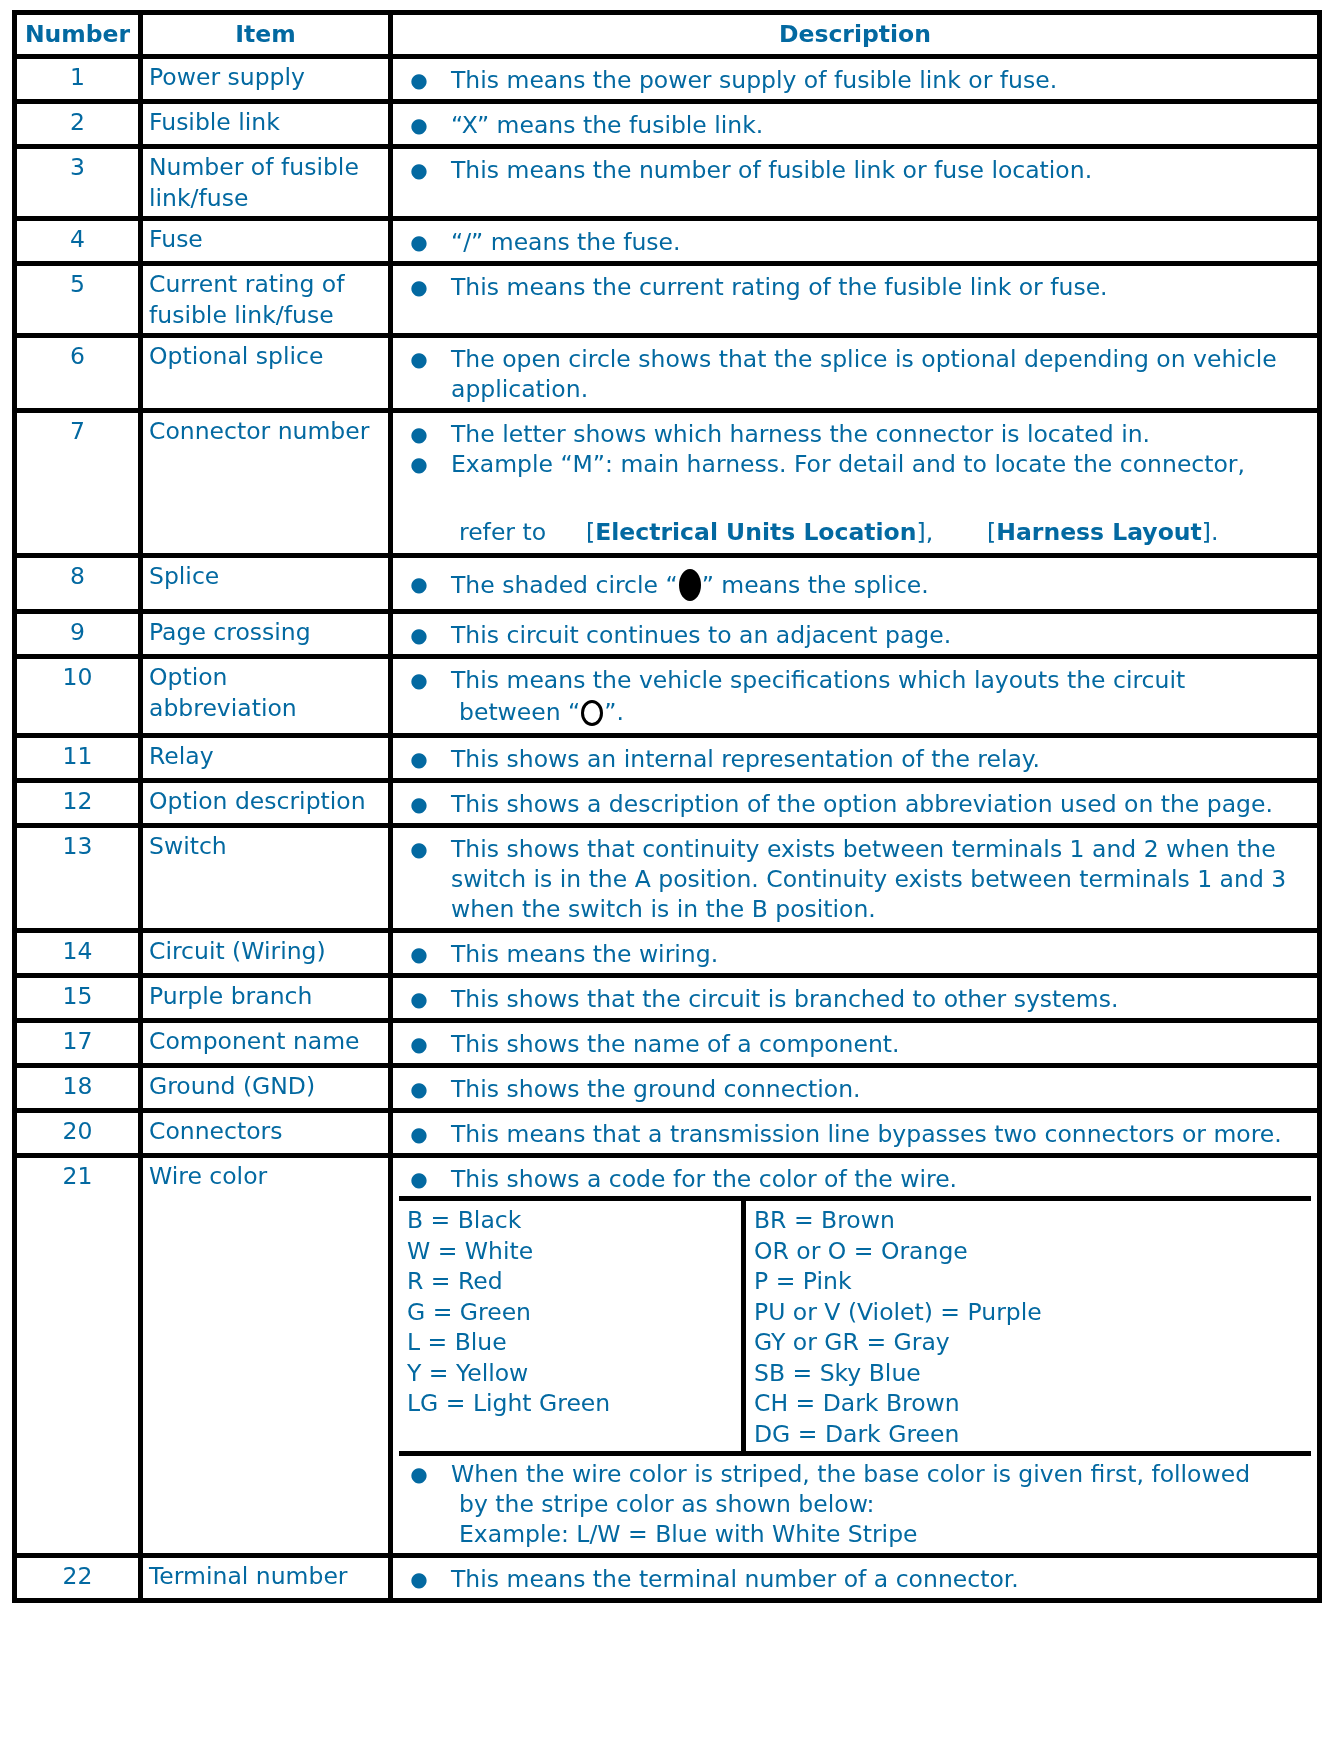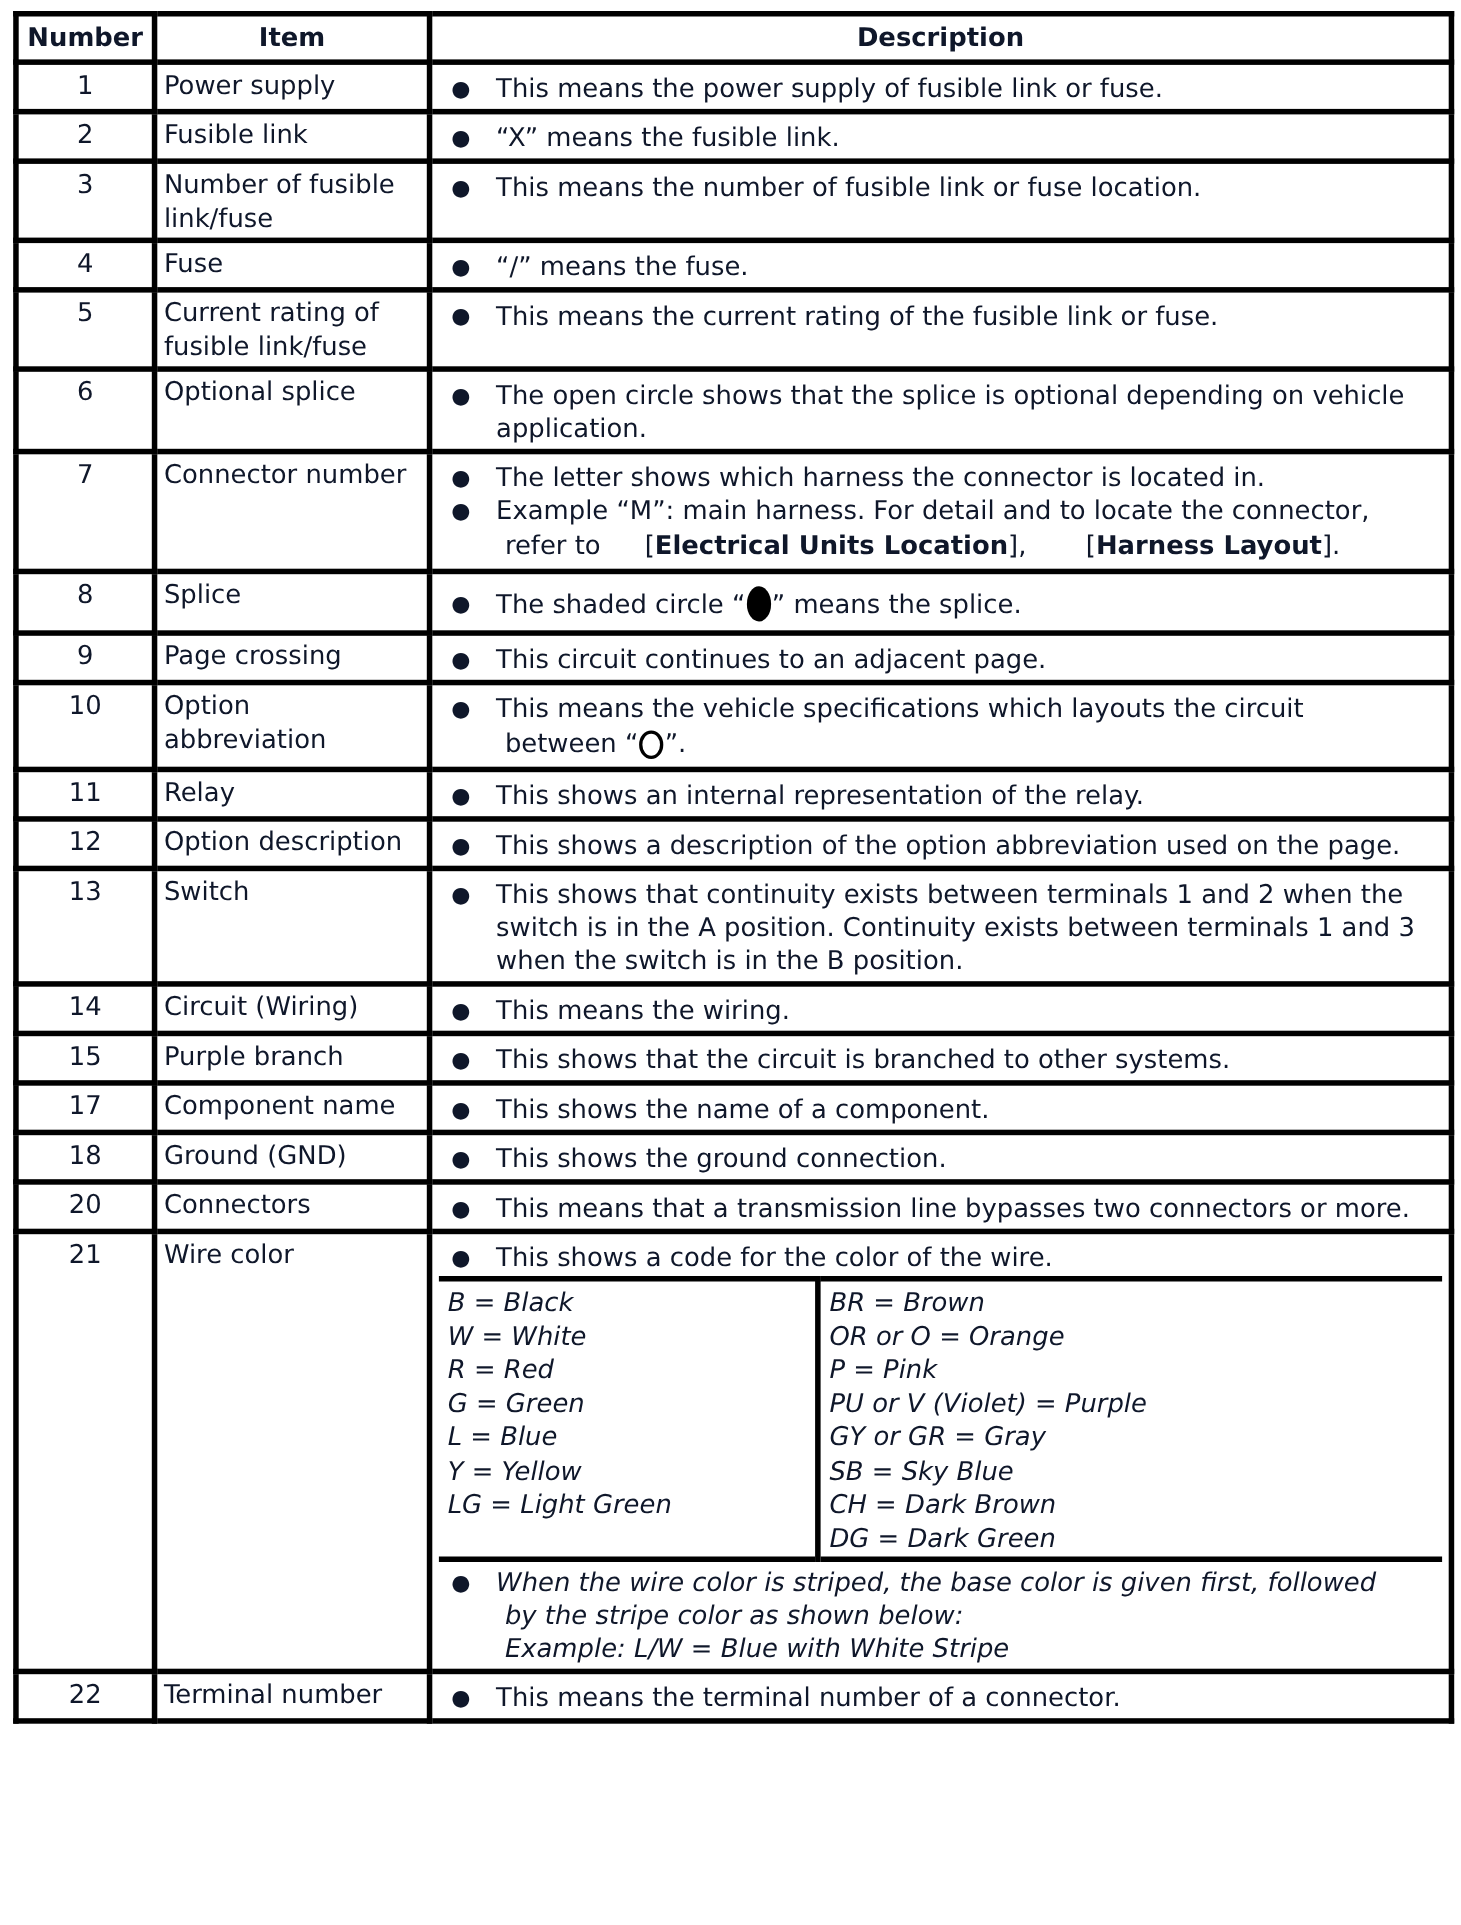--- a/index.html
+++ b/index.html
@@ -3,21 +3,21 @@
 <meta charset="utf-8">
 <style>
   html, body { margin: 0; padding: 0; background: #ffffff; }
   body { width: 1328px; height: 1750px; position: relative; overflow: hidden; }
   .page { position: absolute; left: 12px; top: 10px; width: 1310px; }
   table.legend {
     border-collapse: collapse;
     width: 100%;
     font-family: "DejaVu Sans", sans-serif;
     font-size: 23.5px;
-    color: #0f172a;
+    color: #0369a1;
     table-layout: fixed;
   }
   table.legend td, table.legend th {
     border: 5px solid #000;
     vertical-align: top;
     padding: 3px 6px 2px 6px;
     line-height: 31px;
   }
   table.legend th {
     font-weight: bold;
@@ -39,21 +39,21 @@
   ul.bullets li .cont { display: block; padding-left: 8px; }
   .bold { font-weight: bold; }
   .splice-dot {
     display: inline-block; width: 22px; height: 32px; border-radius: 50%;
     background: #000; vertical-align: -8px; margin: 0 1px;
   }
   .option-circle {
     display: inline-block; width: 22px; height: 26px; border-radius: 50%;
     border: 3px solid #000; box-sizing: border-box; vertical-align: -6px; margin: 0 1px;
   }
-  table.colors { border-collapse: collapse; width: 100%; table-layout: fixed; font-style: italic; }
+  table.colors { border-collapse: collapse; width: 100%; table-layout: fixed; }
   table.colors td {
     border: 0; border-top: 5px solid #000; padding: 4px 8px 2px 8px;
     font-size: 23.5px; line-height: 30.5px; vertical-align: top;
   }
   table.colors td.left { border-right: 5px solid #000; width: 326px; }
   .gap-ref { display: inline-block; width: 40px; }
   .gap-ref2 { display: inline-block; width: 54px; }
 </style>
 </head>
 <body>
@@ -134,21 +134,21 @@
           </td>
     </tr>
 
     <tr>
       <td class="num">7</td>
       <td class="item">Connector number</td>
       <td class="desc">
         <ul class="bullets">
           <li><span class="bullet">●</span><span>The letter shows which harness the connector is located in.</span></li>
           <li><span class="bullet">●</span><span>Example “M”: main harness. For detail and to locate the connector,</span>
-            <span class="cont" style="line-height:34px;"><span>refer to</span><span class="gap-ref"></span>[<span class="bold">Electrical Units Location</span>],<span class="gap-ref2"></span>[<span class="bold">Harness Layout</span>].</span>
+            <span class="cont" style="line-height:34px;margin-top:36px;"><span>refer to</span><span class="gap-ref"></span>[<span class="bold">Electrical Units Location</span>],<span class="gap-ref2"></span>[<span class="bold">Harness Layout</span>].</span>
           </li>
         </ul>
       </td>
     </tr>
 
     <tr>
       <td class="num">8</td>
       <td class="item">Splice</td>
       <td class="desc">
             <ul class="bullets" style="padding-top:8px;padding-bottom:6px;">

